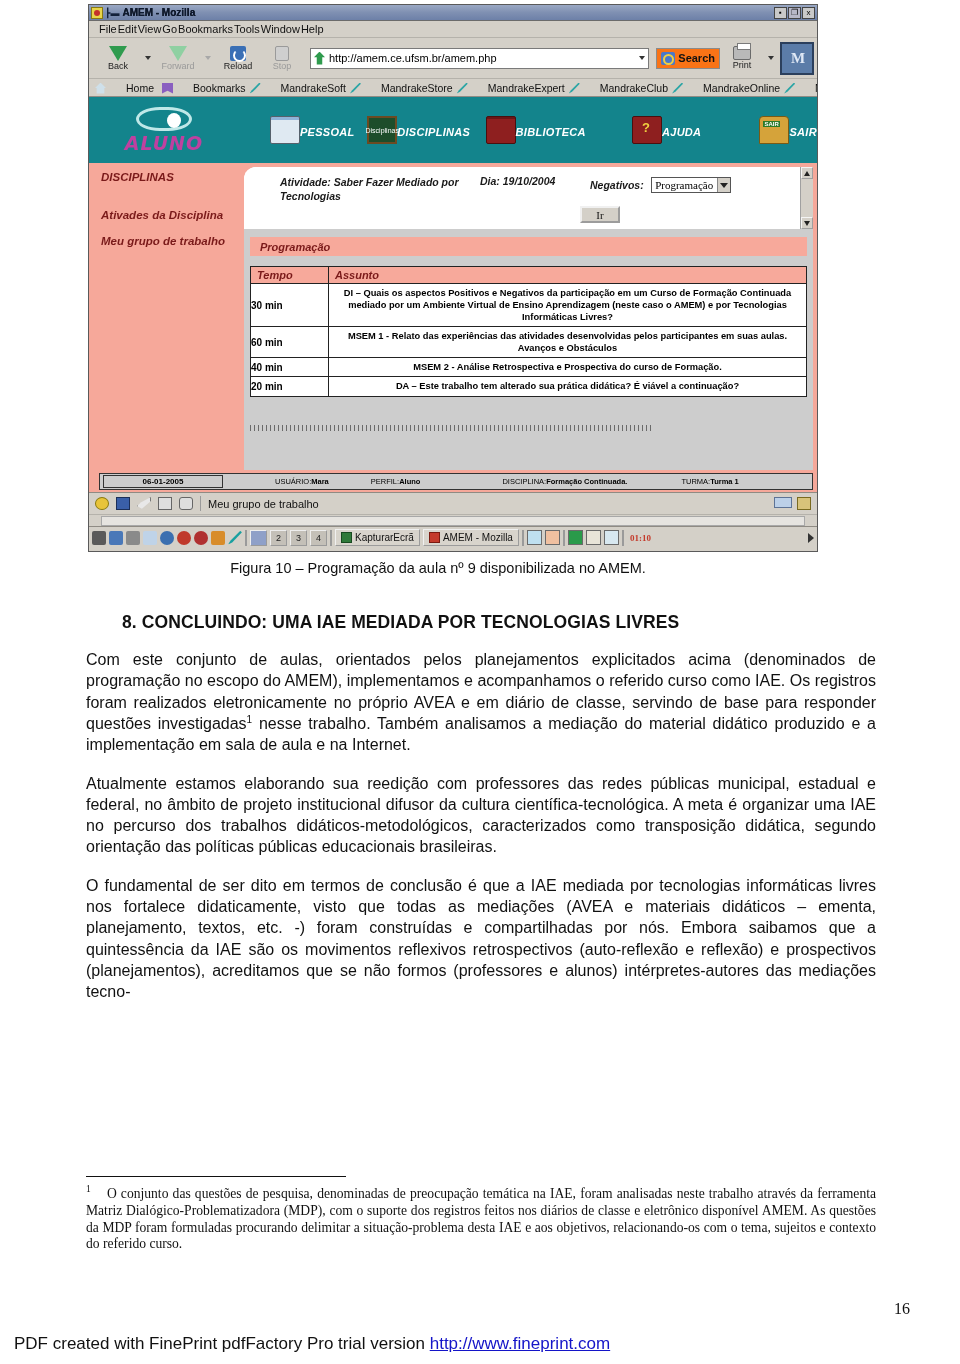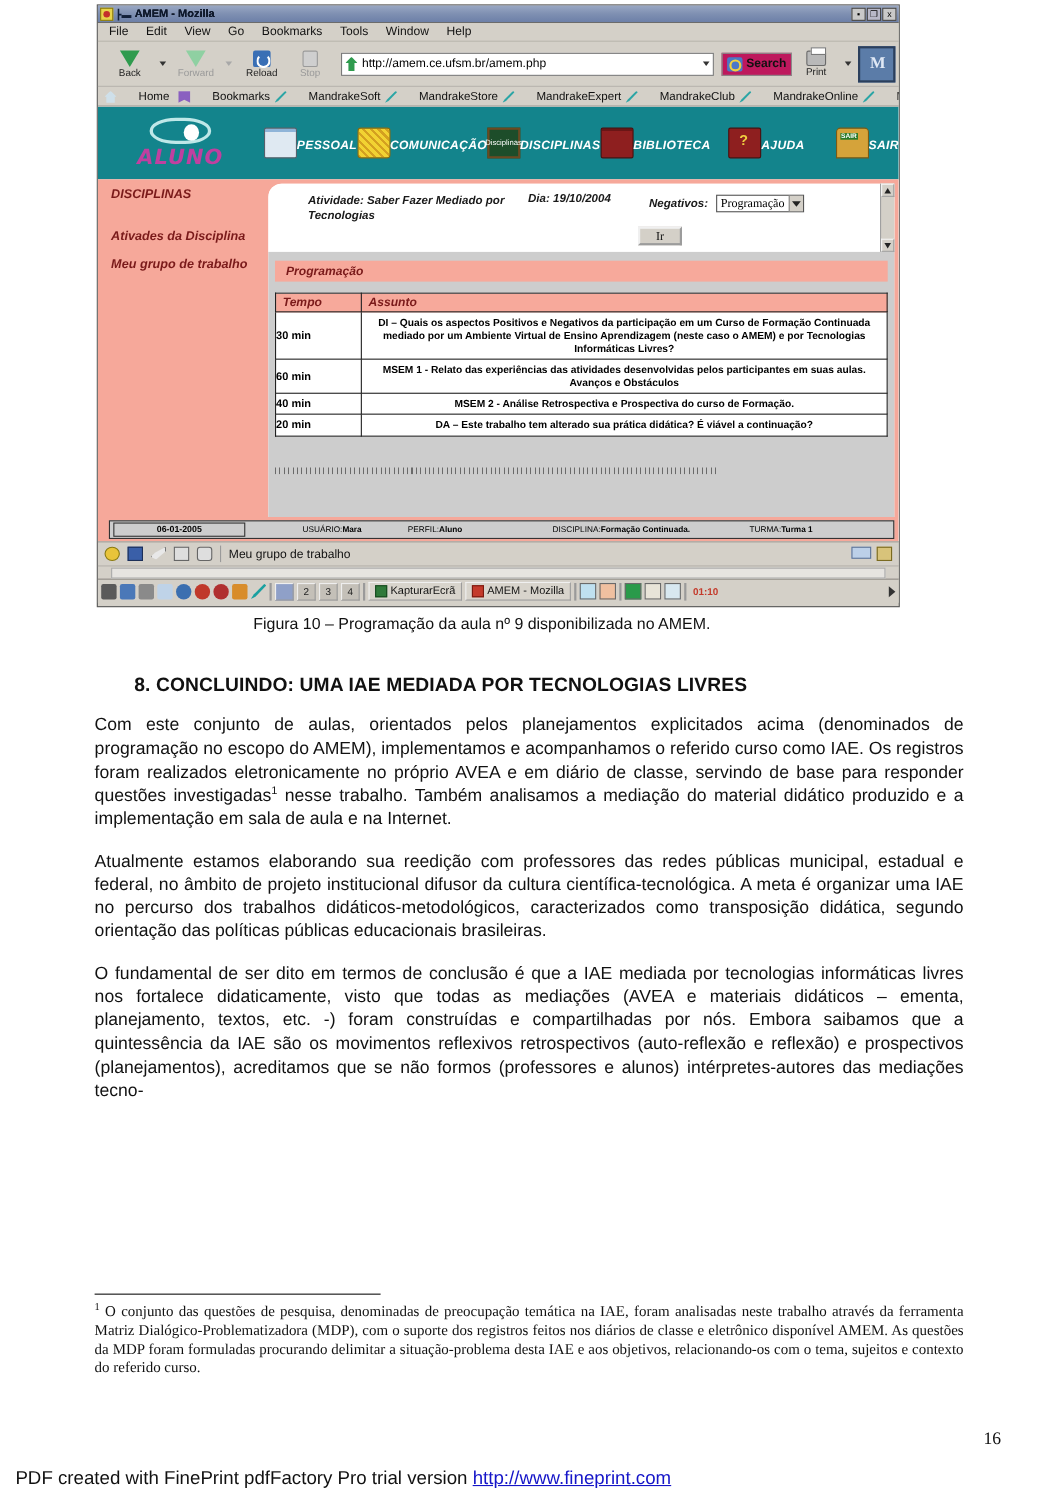--- a/index.html
+++ b/index.html
@@ -48,21 +48,21 @@
     width: 13px; height: 12px;
     background: #c9c9c9; border:1px solid #444;
     font-size: 8px; line-height: 10px; text-align:center; color:#000;
     font-family:"Liberation Sans", sans-serif;
   }
   .tb-btn.alt { background:#b8b8c8; }
 
   
   .menubar {
     height: 17px; background:#d4d0c8; display:flex; align-items:center;
-    padding-left: 10px; gap: 16px;
+    padding-left: 10px; gap: 1px;
     border-bottom: 1px solid #b5b2ab;
   }
   .menubar .mi { font-size: 11px; color:#111; }
 
   
   .navbar {
     height: 41px; background:#d4d0c8; display:flex; align-items:center;
     padding: 0 3px 0 8px; gap: 2px;
     border-bottom: 1px solid #b5b2ab;
   }
@@ -91,21 +91,21 @@
     min-width: 40px;
   }
   .urlbar .ufav {
     width:11px;height:13px;margin-right:4px;
     background:#2f9b4e; clip-path: polygon(50% 0,100% 45%,75% 45%,75% 100%,25% 100%,25% 45%,0 45%);
   }
   .urlbar .utext { font-size: 11px; color:#000; white-space:nowrap; }
   .urlbar .udrop { margin-left:auto; margin-right:3px; }
   .searchbtn {
     display:flex;align-items:center;gap:3px; padding: 2px 4px;
-    border:1px solid #8a8a8a; background:#be185d; height:21px;
+    border:1px solid #8a8a8a; background:#f97316; height:21px;
   }
   .searchbtn .sico{ width:14px;height:13px;background:#4a78c8;border-radius:2px; position:relative;}
   .searchbtn .sico::after{content:"";position:absolute;left:2px;top:2px;width:7px;height:7px;border:2px solid #f0d040;border-radius:50%;}
   .searchbtn .slbl{ font-size:11px;font-weight:bold;color:#111;}
   .printbtn{ display:flex;flex-direction:column;align-items:center;width:40px;}
   .printbtn .pico{width:18px;height:14px;background:#b9b9b9;border:1px solid #6a6a6a;border-radius:2px;position:relative;}
   .printbtn .pico::before{content:"";position:absolute;left:3px;top:-4px;width:12px;height:5px;background:#fff;border:1px solid #7a7a7a;}
   .printbtn .lbl{font-size:9px;color:#222;}
   .mozlogo{
     width:34px;height:33px;background:#5b7ca8;border:2px solid #2b3f5c;
@@ -280,21 +280,21 @@
   .task .tic{ width:11px;height:11px;}
   .tic-k{background:#2f7a3a;border:1px solid #184a20;}
   .tic-m{background:#c43a2b;border:1px solid #7a1a10;}
   .tray-ic{ width:15px;height:15px; border:1px solid #6a6a6a; background:#e4e4e4;}
   .tray-1{ background:#bfe0f0; }
   .tray-2{ background:#f0c0a0; }
   .tray-3{ background:#2a9a4a; }
   .tray-4{ background:#e8e4d8; }
   .tray-5{ background:#d8e8f0; }
   .clock{
-    display:flex;align-items:center;gap:1px; margin-left:3px;
+    display:flex;align-items:center;gap:1px; margin-left:3px;font-family:Liberation Serif, serif;
   }
   .clock .cl{ color:#c43a2b; font-size:9px; font-weight:bold;}
   .tb-endarrow{ margin-left:auto; width:0;height:0;border-top:5px solid transparent;border-bottom:5px solid transparent;border-left:6px solid #333;}
 
   
   .fig-caption{
     position:absolute; left:88px; top:560px; width:700px;
     font-size: 14.5px; color:#111; text-align:center;
     font-family:"Liberation Sans", sans-serif;
   }
@@ -316,21 +316,21 @@
   .fn-rule{
     position:absolute; left:86px; top:1176px; width:260px; height:0;
     border-top:1.6px solid #111;
   }
   .footnote{
     position:absolute; left:86px; top:1184px; width:790px;
     font-family:"Liberation Serif", serif;
     font-size:13.6px; line-height:1.25; color:#111; text-align:justify;
   }
   .footnote .fnnum{ vertical-align:super; font-size:9.5px; }
-  .footnote .fnbody{ display:inline; }
+  .footnote .fnbody{ display:inline;margin-left:12px; }
 
   .pagenum{
     position:absolute; right:50px; top:1300px;
     font-family:"Liberation Serif", serif; font-size:16px; color:#111;
   }
   .fineprint{
     position:absolute; left:14px; top:1334px;
     font-size:17px; color:#111; font-family:"Liberation Sans", sans-serif;
   }
   .fineprint a{ color:#1414c8; text-decoration:underline; }
@@ -440,24 +440,20 @@
 
       <div class="amem-header">
         <div class="aluno-logo">
           <span class="aluno-blob"></span>
           <span class="aluno-word">ALUNO</span>
         </div>
         <div class="navitems">
           <div class="navitem">
             <span class="nicon ni-pessoal"></span>
             <span class="nilabel">PESSOAL</span>
-          </div>
-          <div class="navitem">
-            <span class="nicon ni-com"></span>
-            <span class="nilabel">COMUNICAÇÃO</span>
           </div>
           <div class="navitem">
             <span class="nicon ni-disc">Disciplinas</span>
             <span class="nilabel">DISCIPLINAS</span>
           </div>
           <div class="navitem">
             <span class="nicon ni-bib"></span>
             <span class="nilabel">BIBLIOTECA</span>
           </div>
           <div class="navitem">

